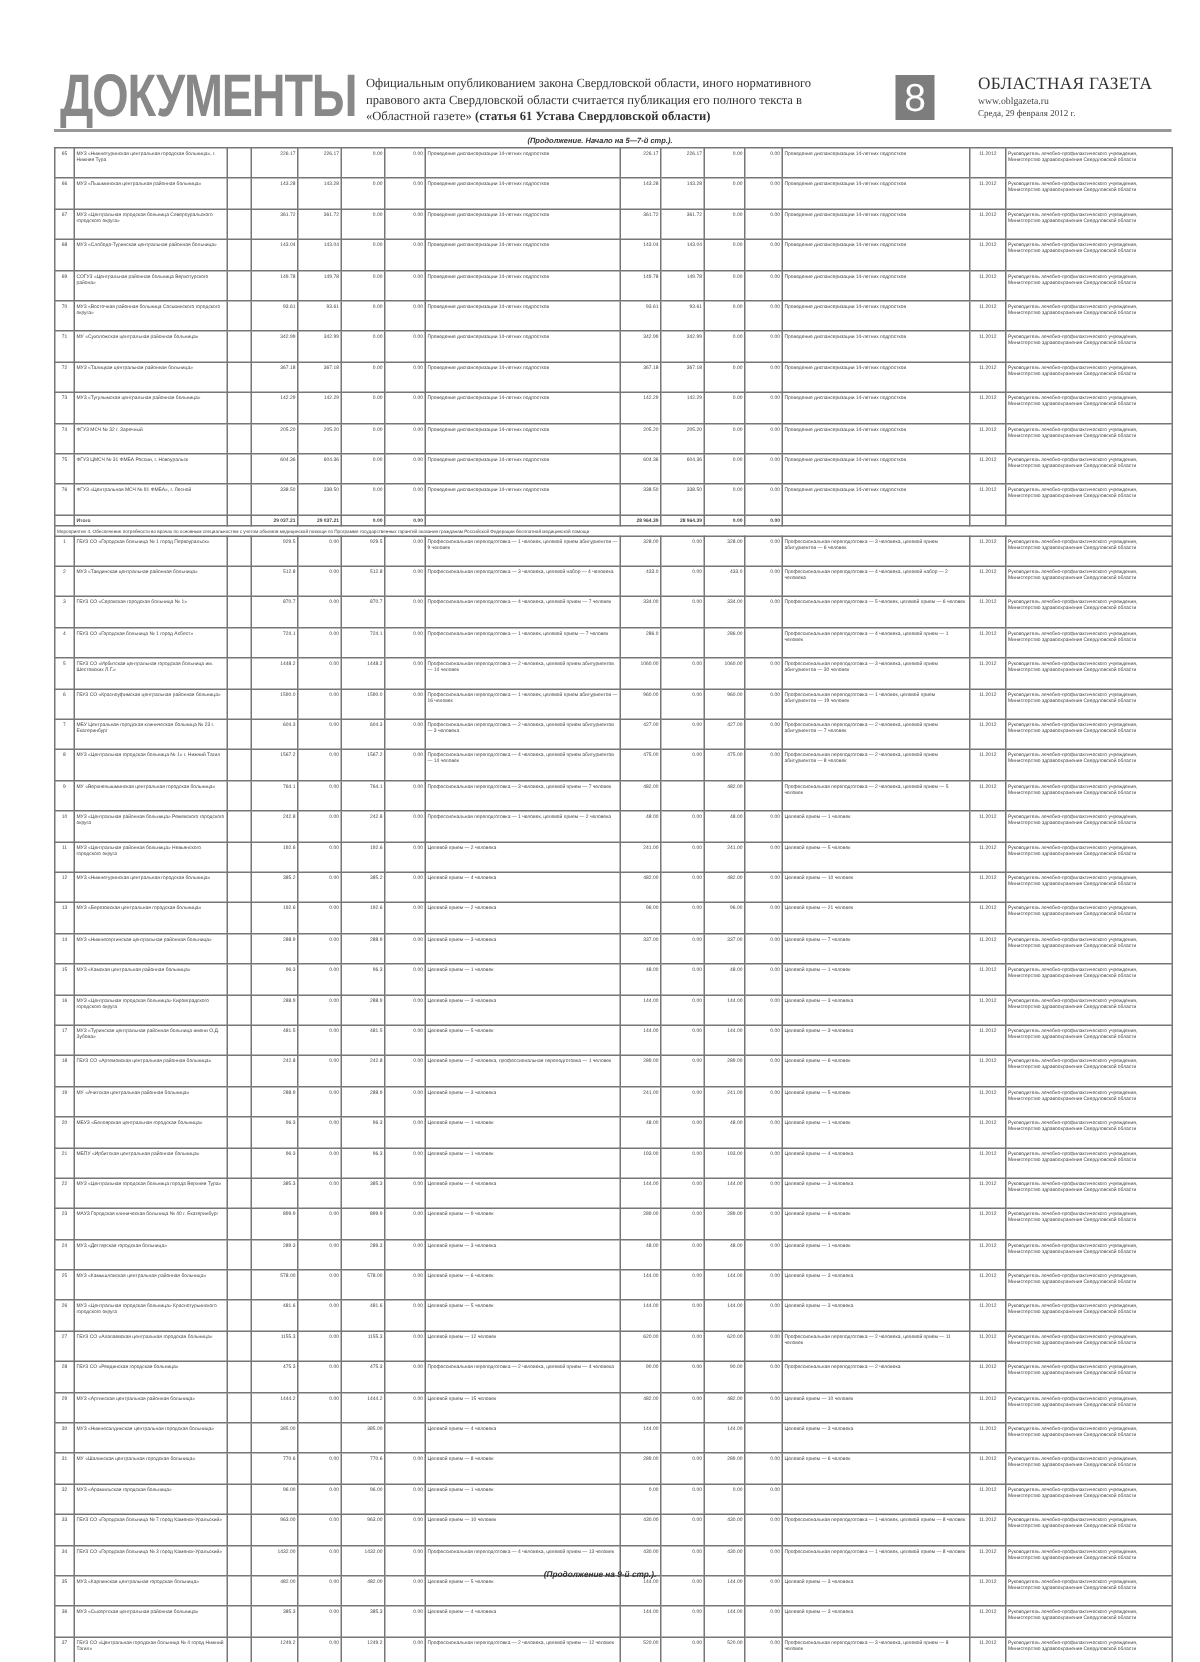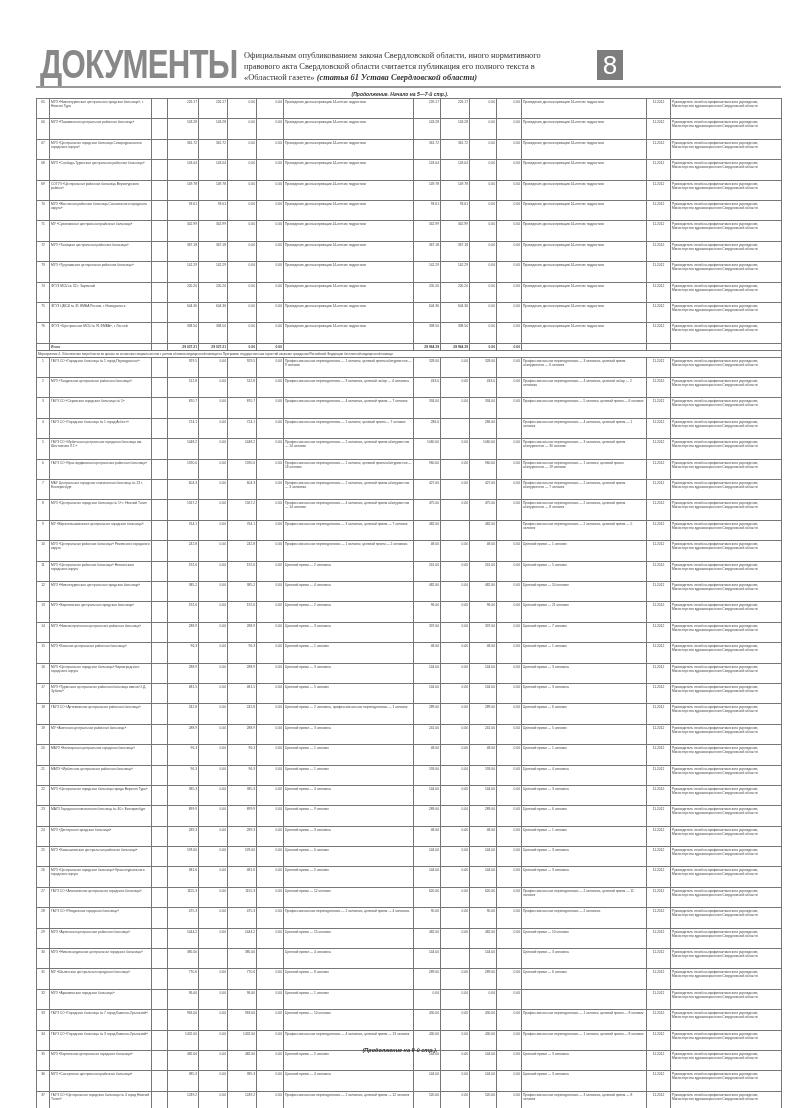--- a/index.html
+++ b/index.html
@@ -1,20 +1,20 @@
 <!DOCTYPE html>
 <html><head>
 <meta charset="utf-8">
 <style>
   html, body { margin:0; padding:0; background:#fff; }
   body { width:800px; height:1108px; position:relative; overflow:hidden; font-family:"Liberation Sans", sans-serif; color:#222; }
   .masthead { position:absolute; left:40px; top:44px; width:744px; height:40px; }
   .brand { position:absolute; left:0; top:0; font-family:"Liberation Sans", sans-serif; font-weight:bold; font-size:40px; letter-spacing:-1px; color:#888; line-height:40px; transform:scaleX(0.78); transform-origin:left top; }
   .intro { position:absolute; left:204px; top:6px; width:300px; font-family:"Liberation Serif", serif; font-size:8.4px; line-height:11px; color:#333; }
-  .intro b { font-weight:bold;font-style:italic; }
+  .intro b { font-weight:bold; }
   .pagenum { position:absolute; left:557px; top:6px; width:26px; height:30px; background:#7d7d7d; color:#fff; font-family:"Liberation Sans", sans-serif; font-size:26px; line-height:30px; text-align:center; }
   .paper { position:absolute; left:612px; top:6px; width:140px; }
   .paper .name { font-family:"Liberation Serif", serif; font-size:11.5px; color:#333; letter-spacing:0.2px; }
   .paper .url { font-family:"Liberation Serif", serif; font-size:6.5px; color:#444; margin-top:2px; }
   .paper .date { font-family:"Liberation Serif", serif; font-size:6px; color:#444; margin-top:2px; }
   .rule { position:absolute; left:36px; top:86px; width:745px; height:2px; background:#999; }
   .cont { position:absolute; top:91px; left:0; width:800px; text-align:center; font-size:5px; font-style:italic; font-weight:bold; color:#333; }
   .cont-bottom { top:1047px; font-size:5.5px; }
   table.doc { position:absolute; left:36px; top:98px; width:745px; border-collapse:collapse; table-layout:fixed; font-size:3.3px; line-height:4px; color:#444; }
   table.doc td { border:0.8px solid #777; vertical-align:top; padding:1px 1px; overflow:hidden; }
@@ -27,20 +27,25 @@
 </head>
 <body>
 
 <div class="masthead">
   <div class="brand">ДОКУМЕНТЫ</div>
   <div class="intro">
     <span>Официальным опубликованием закона Свердловской области, иного нормативного правового акта Свердловской области считается публикация его полного текста в «Областной газете»</span>
     <b>(статья 61 Устава Свердловской области)</b>
   </div>
   <div class="pagenum">8</div>
+  <div class="paper">
+    <div class="name">ОБЛАСТНАЯ ГАЗЕТА</div>
+    <div class="url">www.oblgazeta.ru</div>
+    <div class="date">Среда, 29 февраля 2012 г.</div>
+  </div>
 </div>
 <div class="rule"></div>
 
 <div class="cont">(Продолжение. Начало на 5—7-й стр.).</div>
 
 <table class="doc">
   <colgroup>
     <col style="width:13px">
       <col style="width:102px">
       <col style="width:16px">

